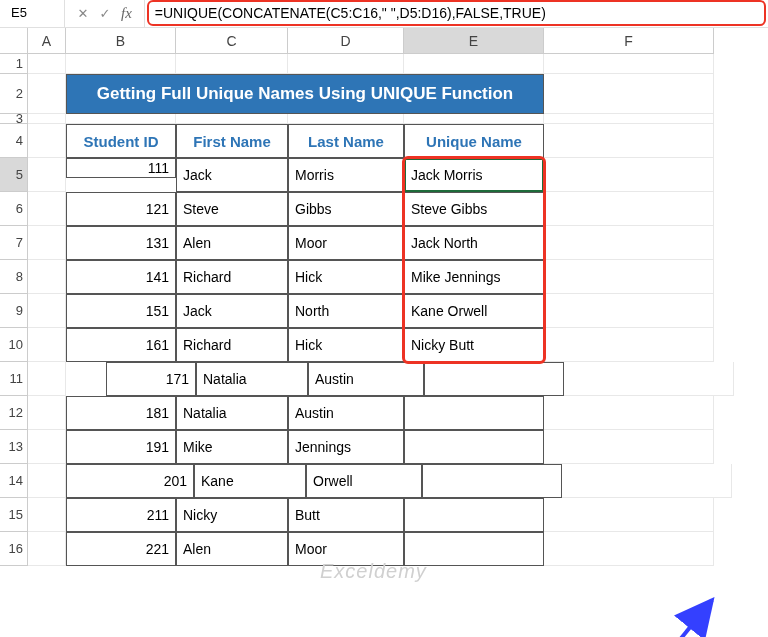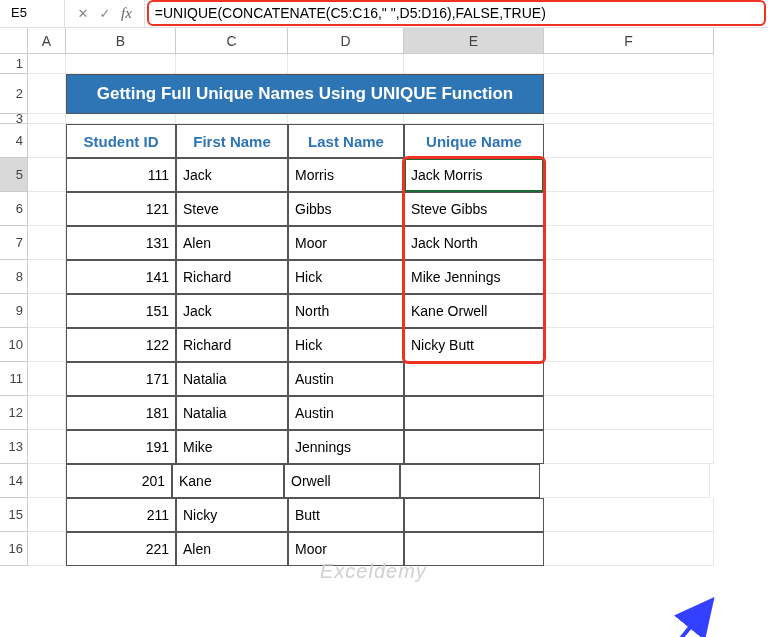--- a/index.html
+++ b/index.html
@@ -236,21 +236,21 @@
       <div class="row header-row">
         <div class="cell" style="width: 38px; height: 34px;"></div>
         <div class="cell bordered" style="width: 110px; height: 34px;">Student ID</div>
         <div class="cell bordered" style="width: 112px; height: 34px;">First Name</div>
         <div class="cell bordered" style="width: 116px; height: 34px;">Last Name</div>
         <div class="cell bordered" style="width: 140px; height: 34px;">Unique Name</div>
         <div class="cell" style="width: 170px; height: 34px;"></div>
       </div>
       <div class="row">
         <div class="cell" style="width: 38px; height: 34px;"></div>
-        <div class="cell bordered right" style="width: 110px; height: 34px;">111</div>
+        <div class="cell bordered right" style="width: 110px; height: 20px;">111</div>
         <div class="cell bordered" style="width: 112px; height: 34px;">Jack</div>
         <div class="cell bordered" style="width: 116px; height: 34px;">Morris</div>
         <div class="cell bordered selected-cell" style="width: 140px; height: 34px;">Jack Morris</div>
         <div class="cell" style="width: 170px; height: 34px;"></div>
       </div>
       <div class="row">
         <div class="cell" style="width: 38px; height: 34px;"></div>
         <div class="cell bordered right" style="width: 110px; height: 34px;">121</div>
         <div class="cell bordered" style="width: 112px; height: 34px;">Steve</div>
         <div class="cell bordered" style="width: 116px; height: 34px;">Gibbs</div>
@@ -276,29 +276,29 @@
       <div class="row">
         <div class="cell" style="width: 38px; height: 34px;"></div>
         <div class="cell bordered right" style="width: 110px; height: 34px;">151</div>
         <div class="cell bordered" style="width: 112px; height: 34px;">Jack</div>
         <div class="cell bordered" style="width: 116px; height: 34px;">North</div>
         <div class="cell bordered" style="width: 140px; height: 34px;">Kane Orwell</div>
         <div class="cell" style="width: 170px; height: 34px;"></div>
       </div>
       <div class="row">
         <div class="cell" style="width: 38px; height: 34px;"></div>
-        <div class="cell bordered right" style="width: 110px; height: 34px;">122</div>
+        <div class="cell bordered right" style="width: 110px; height: 34px;">161</div>
         <div class="cell bordered" style="width: 112px; height: 34px;">Richard</div>
         <div class="cell bordered" style="width: 116px; height: 34px;">Hick</div>
         <div class="cell bordered" style="width: 140px; height: 34px;">Nicky Butt</div>
         <div class="cell" style="width: 170px; height: 34px;"></div>
       </div>
       <div class="row">
         <div class="cell" style="width: 38px; height: 34px;"></div>
-        <div class="cell bordered right" style="width: 110px; height: 34px;">171</div>
+        <div class="cell bordered right" style="width: 90px; height: 34px; margin-left: 40px;">171</div>
         <div class="cell bordered" style="width: 112px; height: 34px;">Natalia</div>
         <div class="cell bordered" style="width: 116px; height: 34px;">Austin</div>
         <div class="cell bordered" style="width: 140px; height: 34px;"></div>
         <div class="cell" style="width: 170px; height: 34px;"></div>
       </div>
       <div class="row">
         <div class="cell" style="width: 38px; height: 34px;"></div>
         <div class="cell bordered right" style="width: 110px; height: 34px; text-align: center;">181</div>
         <div class="cell bordered" style="width: 112px; height: 34px;">Natalia</div>
         <div class="cell bordered" style="width: 116px; height: 34px;">Austin</div>
@@ -308,21 +308,21 @@
       <div class="row">
         <div class="cell" style="width: 38px; height: 34px;"></div>
         <div class="cell bordered right" style="width: 110px; height: 34px;">191</div>
         <div class="cell bordered" style="width: 112px; height: 34px;">Mike</div>
         <div class="cell bordered" style="width: 116px; height: 34px;">Jennings</div>
         <div class="cell bordered" style="width: 140px; height: 34px;"></div>
         <div class="cell" style="width: 170px; height: 34px;"></div>
       </div>
       <div class="row">
         <div class="cell" style="width: 38px; height: 34px;"></div>
-        <div class="cell bordered right" style="width: 106px; height: 34px;">201</div>
+        <div class="cell bordered right" style="width: 128px; height: 34px;">201</div>
         <div class="cell bordered" style="width: 112px; height: 34px;">Kane</div>
         <div class="cell bordered" style="width: 116px; height: 34px;">Orwell</div>
         <div class="cell bordered" style="width: 140px; height: 34px;"></div>
         <div class="cell" style="width: 170px; height: 34px;"></div>
       </div>
       <div class="row">
         <div class="cell" style="width: 38px; height: 34px;"></div>
         <div class="cell bordered right" style="width: 110px; height: 34px;">211</div>
         <div class="cell bordered" style="width: 112px; height: 34px;">Nicky</div>
         <div class="cell bordered" style="width: 116px; height: 34px;">Butt</div>

